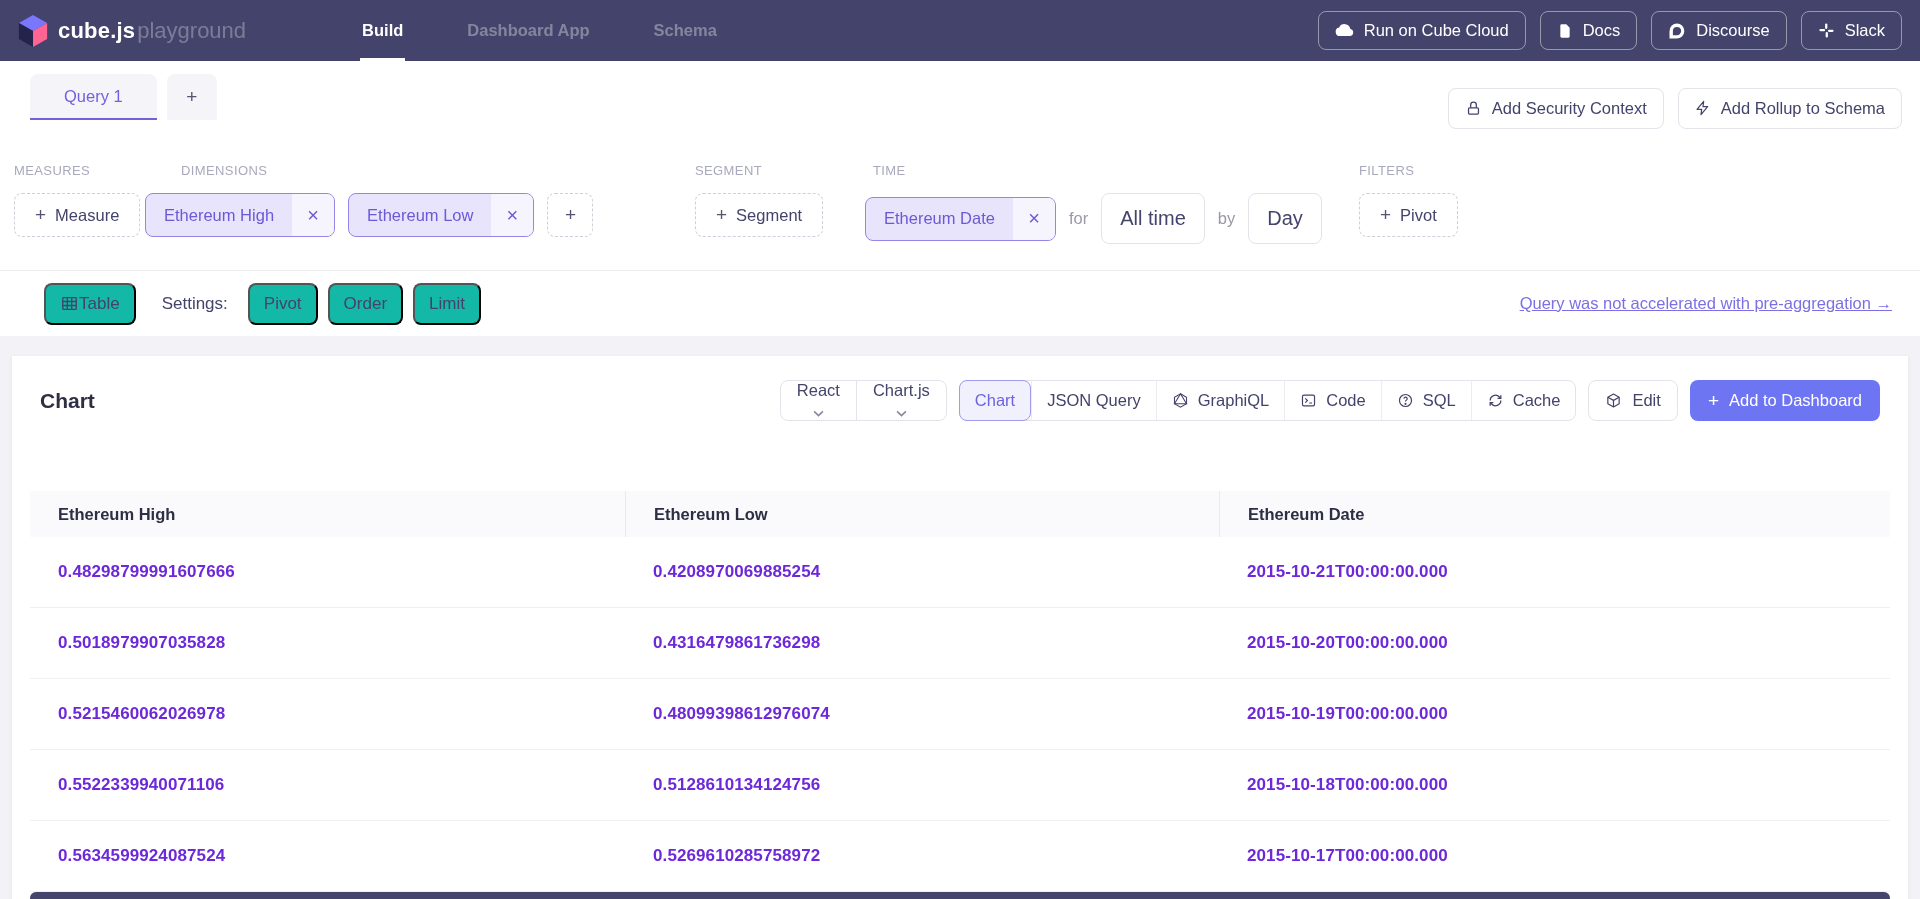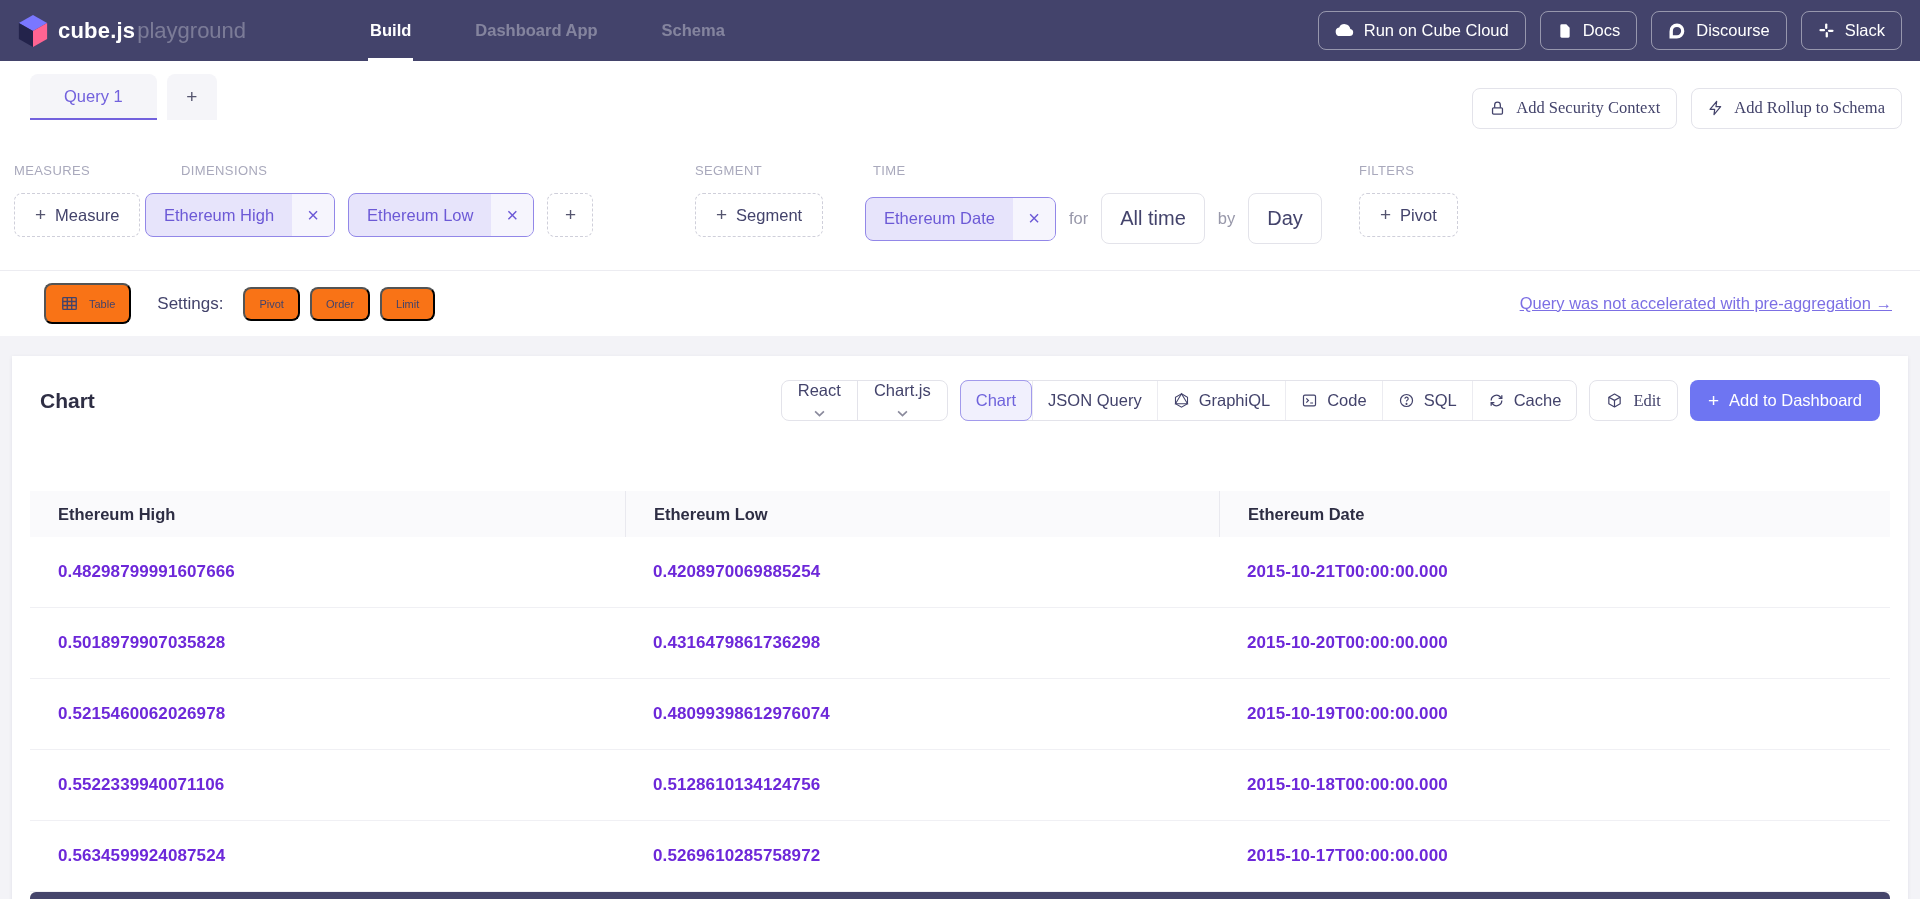--- a/index.html
+++ b/index.html
@@ -1,40 +1,40 @@
 <!DOCTYPE html>
 <html><head>
 <meta charset="utf-8">
 <style>
   * { box-sizing: border-box; margin: 0; padding: 0; }
   html,body { width:1920px; height:899px; overflow:hidden; }
   body { font-family:"Liberation Sans", sans-serif; background:#F3F3F7; color:#43436B; }
 
   
   .navbar { height:61px; background:#43436B; display:flex; align-items:stretch; padding:0 18px; }
-  .brand { display:flex; align-items:center; gap:10px; margin-right:26px;text-align:right; }
+  .brand { display:flex; align-items:center; gap:10px; margin-right:18px;text-align:right; }
   .brand-name { color:#fff; font-size:22px; font-weight:700; letter-spacing:.2px; }
   .brand-suffix { color:rgba(255,255,255,.30); font-size:22px; font-weight:400; margin-left:2px; }
   .nav-links { display:flex; margin-left:66px; }
   .nav-link { display:flex; align-items:center; padding:0 2px; margin:0 30px; color:rgba(255,255,255,.35);
               font-size:16.5px; font-weight:600; cursor:pointer; border-bottom:3px solid transparent; border-top:3px solid transparent; }
   .nav-link.active { color:#fff; border-bottom-color:#fff; }
   .nav-actions { margin-left:auto; display:flex; align-items:center; gap:14px; }
   .nav-btn { display:flex; align-items:center; gap:10px; height:39px; padding:0 16px; border:1px solid rgba(255,255,255,.45);
              border-radius:8px; color:#fff; font-size:16.5px; cursor:pointer; background:transparent; white-space:nowrap; }
 
   
   .tabs-row { background:#fff; height:72px; display:flex; align-items:center; padding:0 18px 0 30px; }
   .qtab { height:46px; display:flex; align-items:center; padding:0 34px; background:#F5F5F9; border-radius:8px 8px 0 0;
           color:#7261DD; font-size:16.5px; border-bottom:2px solid #7261DD; cursor:pointer; }
   .qtab-add { height:46px; width:50px; margin-left:10px; display:flex; align-items:center; justify-content:center;
               background:#F5F5F9; border-radius:8px 8px 0 0; color:#43436B; font-size:21px; cursor:pointer; }
   .tab-actions { margin-left:auto; display:flex; gap:14px; align-self:center; margin-top:22px; }
   .light-btn { display:flex; align-items:center; gap:10px; height:41px; padding:0 16px; background:#fff;
-               border:1px solid #E3E3EA; border-radius:8px; color:#43436B; font-size:16.5px; cursor:pointer; white-space:nowrap;font-family:Liberation Serif, serif; }
+               border:1px solid #E3E3EA; border-radius:8px; color:#43436B; font-size:16.5px; cursor:pointer; white-space:nowrap; }
 
   
   .builder { background:#fff; display:flex; padding:30px 14px 26px 14px; }
   .bgroup { display:flex; flex-direction:column; }
   .blabel { font-size:13px; color:#A9A9BC; font-weight:500; letter-spacing:.03em; margin-bottom:15px; }
   .brow { display:flex; align-items:center; gap:13px; }
   .g-measures { width:131px; }
   .g-dimensions { width:550px; }
   .g-dimensions .blabel { padding-left:36px; }
   .g-segment { width:170px; }
@@ -49,22 +49,22 @@
   .chip-label { display:flex; align-items:center; padding:0 18px; color:#6C59D6; font-size:16.5px; white-space:nowrap; }
   .chip-x { display:flex; align-items:center; justify-content:center; width:42px; background:#F6F5FD; color:#6C59D6;
             font-size:20px; cursor:pointer; }
   .conj { color:#9898AA; font-size:16.5px; }
   .solid-btn { display:flex; align-items:center; height:51px; padding:0 18px; background:#fff; border:1px solid #E3E3EA;
                border-radius:8px; color:#43436B; font-size:20px; cursor:pointer; white-space:nowrap; }
 
   
   .toolbar { background:#fff; border-top:1px solid #ECECF1; height:66px; display:flex; align-items:center;
              padding:0 28px 0 44px; gap:10px; }
-  .tool-btn { display:flex; align-items:center; gap:10px; padding:9px 14px; border-radius:8px; background:#f97316;
-              color:#43436B; font-size:11px; cursor:pointer; white-space:nowrap; }
+  .tool-btn { display:flex; align-items:center; padding:9px 14px; border-radius:8px; background:#14b8a6;
+              color:#43436B; font-size:17px; cursor:pointer; white-space:nowrap; }
   .settings-label { color:#43436B; font-size:17px; margin:0 10px 0 16px; }
   .pre-agg-link { margin-left:auto; color:#7C6FE4; font-size:16.5px; text-decoration:underline; cursor:pointer; }
 
   
   .card { margin:20px 12px 0 12px; background:#fff; border-radius:0; box-shadow:0 1px 4px rgba(20,20,70,.08);
           height:547px; overflow:hidden; }
   .card-header { display:flex; align-items:center; padding:24px 28px 0 28px; gap:12px; }
   .card-title { font-size:21px; font-weight:600; color:#2E2E44; margin-right:auto; }
   .select-group { display:flex; align-items:center; height:41px; border:1px solid #E3E3EA; border-radius:8px; background:#fff; }
   .select { display:flex; align-items:center; gap:10px; padding:0 16px; font-size:16.5px; color:#43436B; cursor:pointer; height:100%;flex-direction:column; }

